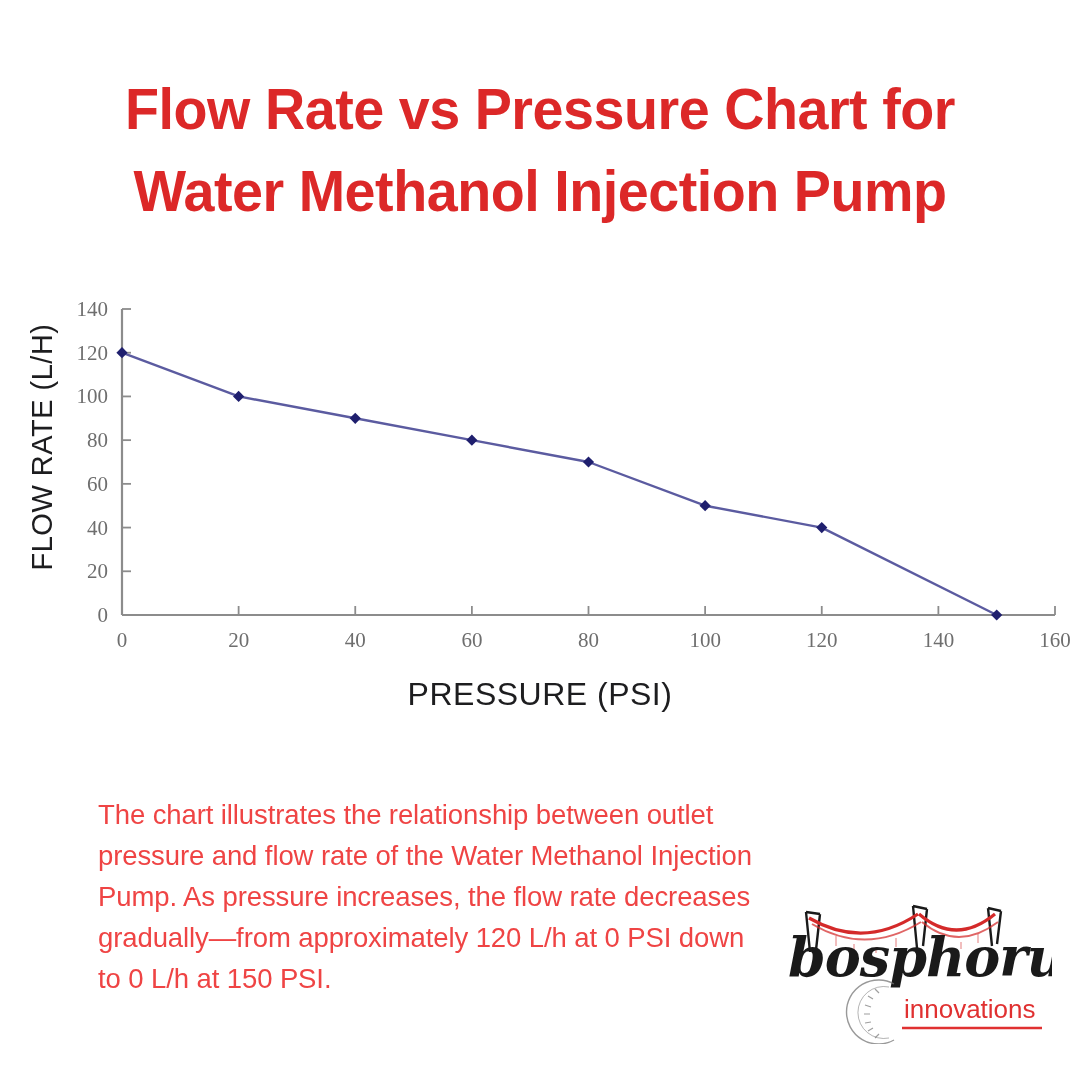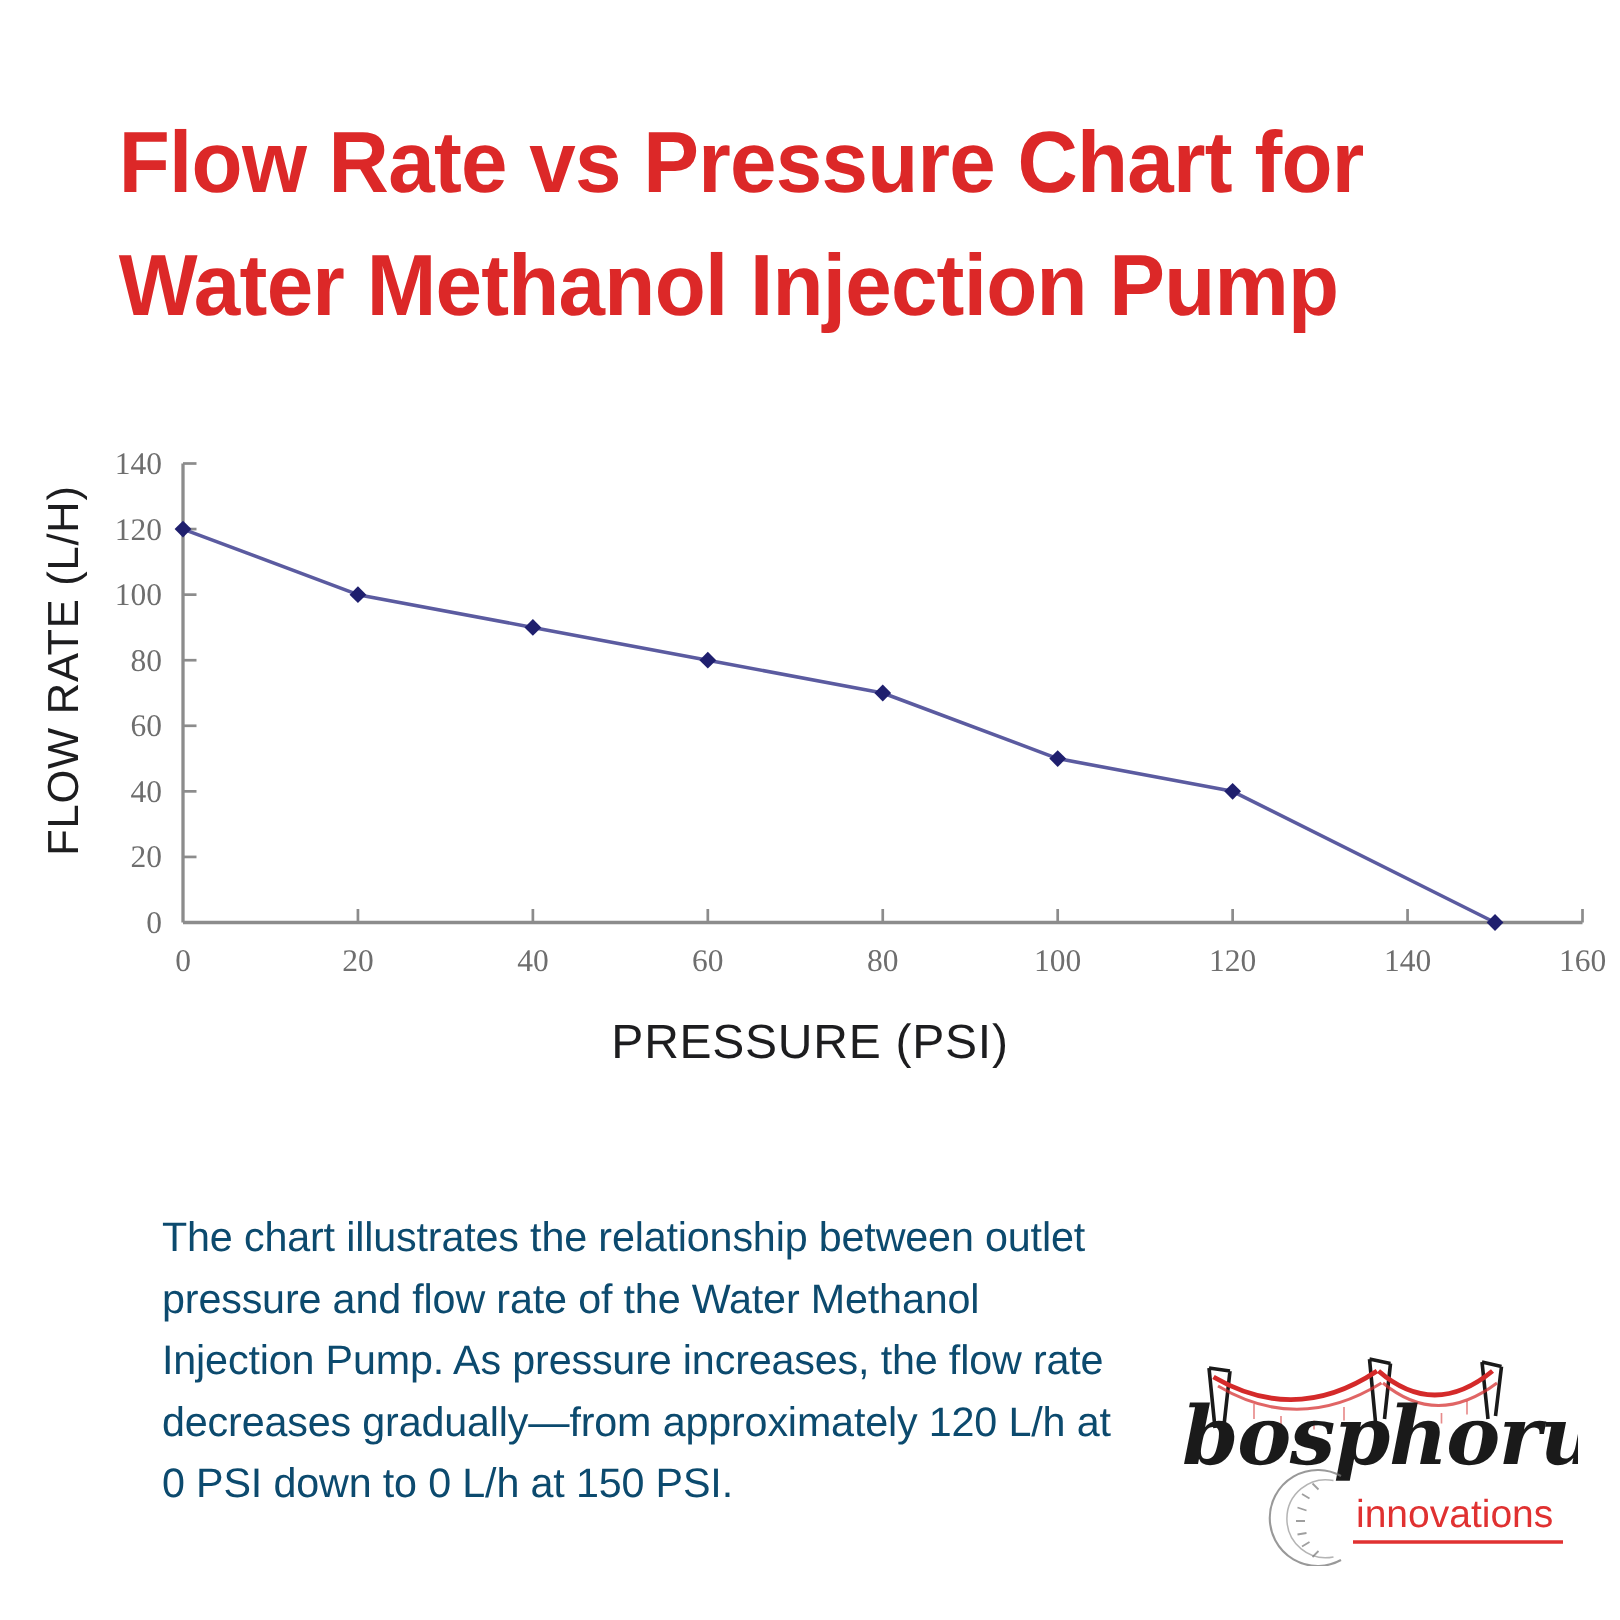--- a/index.html
+++ b/index.html
@@ -14,20 +14,21 @@
     overflow: hidden;
     position: relative;
   }
 
   
   #title-block {
     position: absolute;
     left: 60px;
     top: 68px;
     width: 960px;
+    text-align: center;
   }
   .title-line {
     color: #DC2828;
     font-family: "Liberation Sans", sans-serif;
     font-weight: bold;
     font-size: 58px;
     line-height: 82px;
     letter-spacing: -0.5px;
     transform: scaleX(0.96);
     transform-origin: center center;
@@ -45,26 +46,26 @@
   #chart-svg { display: block; }
 
   
   #description-block {
     position: absolute;
     left: 98px;
     top: 794px;
     width: 660px;
   }
   #description-text {
-    color: #0c4a6e;
+    color: #ef4444;
     font-family: "Liberation Sans", sans-serif;
     font-size: 27.5px;
     line-height: 41px;
     letter-spacing: -0.1px;
-    margin: 10px;
+    margin: 0;
     white-space: pre-line;
   }
 
   
   #logo-block {
     position: absolute;
     left: 776px;
     top: 892px;
     width: 276px;
     height: 152px;

